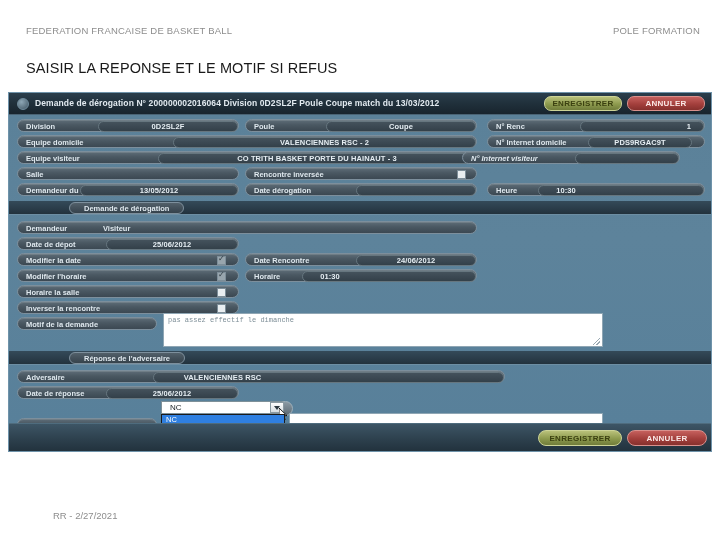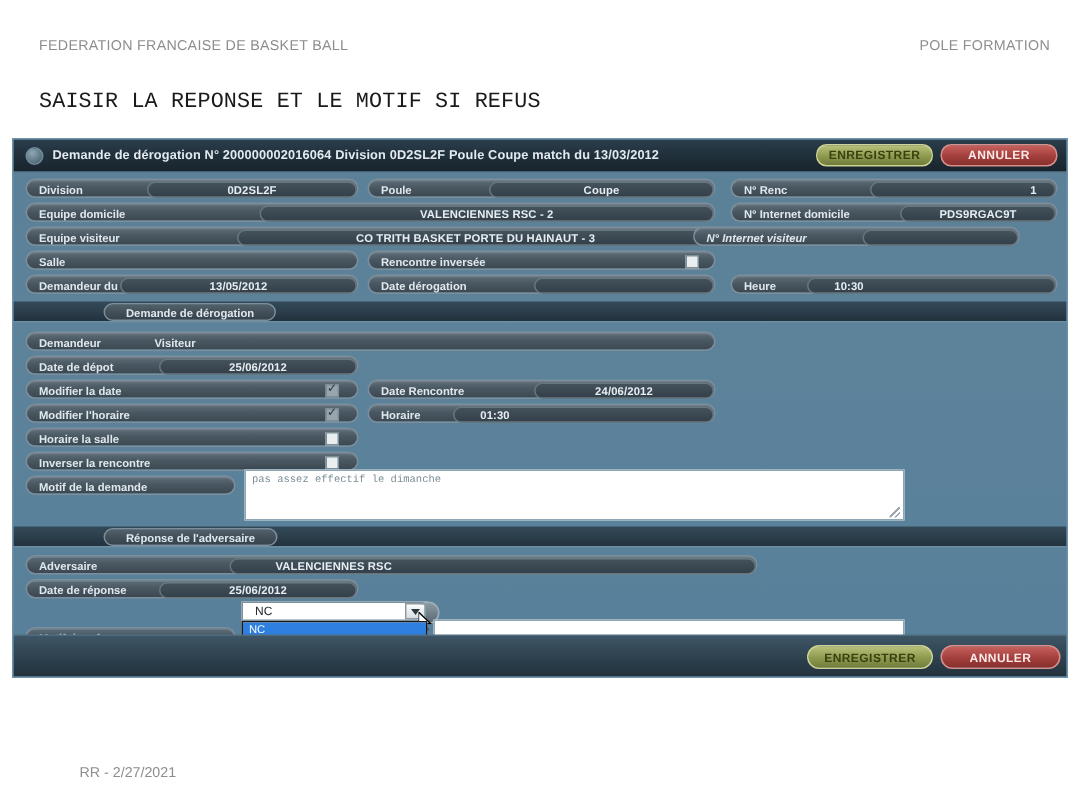--- a/index.html
+++ b/index.html
@@ -24,21 +24,20 @@
   }
   .slide-hdr-right {
     position: absolute; right: 20px; top: 25px;
     font-size: 9.5px; color: #8d8d8d; letter-spacing: .2px;
     white-space: nowrap;
   }
   .slide-title {
     position: absolute; left: 26px; top: 60px;
     font-size: 14.5px; color: #1a1a1a; letter-spacing: .1px;
     white-space: nowrap;
-    font-family: Liberation Mono, monospace;
   }
   .slide-footer {
     position: absolute; left: 53px; top: 510px;
     font-size: 9.5px; color: #8d8d8d;
     white-space: nowrap;
   }
 
   
   .app {
     position: absolute;
@@ -294,21 +293,21 @@
       </div>
 
       <div class="pill" style="left:8px; top:20px; width:460px;">
         <div class="lab">Equipe domicile</div>
         <div class="vcap" style="left:155px; width:303px;">
           <div class="val">VALENCIENNES RSC - 2</div>
         </div>
       </div>
       <div class="pill" style="left:478px; top:20px; width:218px;">
         <div class="lab">N° Internet domicile</div>
-        <div class="vcap" style="left:112px; width:104px;">
+        <div class="vcap" style="left:100px; width:104px;">
           <div class="val">PDS9RGAC9T</div>
         </div>
       </div>
 
       <div class="pill" style="left:8px; top:36px; width:460px;">
         <div class="lab">Equipe visiteur</div>
         <div class="vcap" style="left:140px; width:318px;">
           <div class="val">CO TRITH BASKET PORTE DU HAINAUT - 3</div>
         </div>
       </div>

